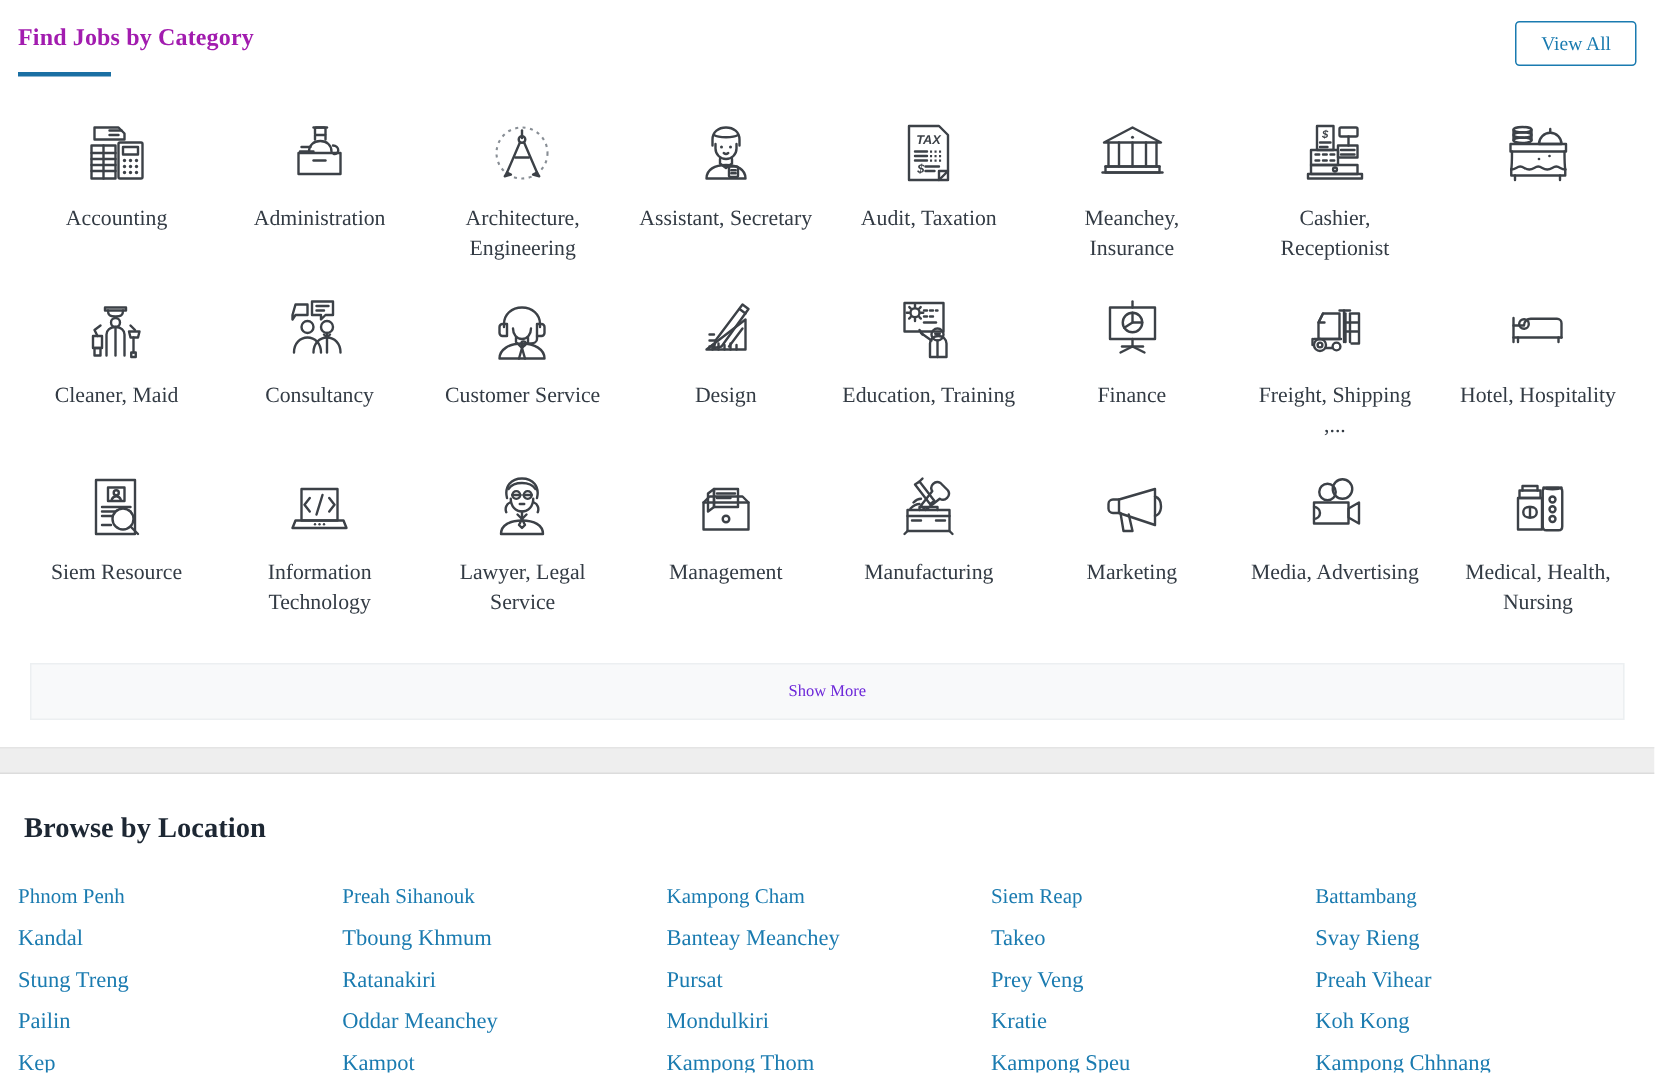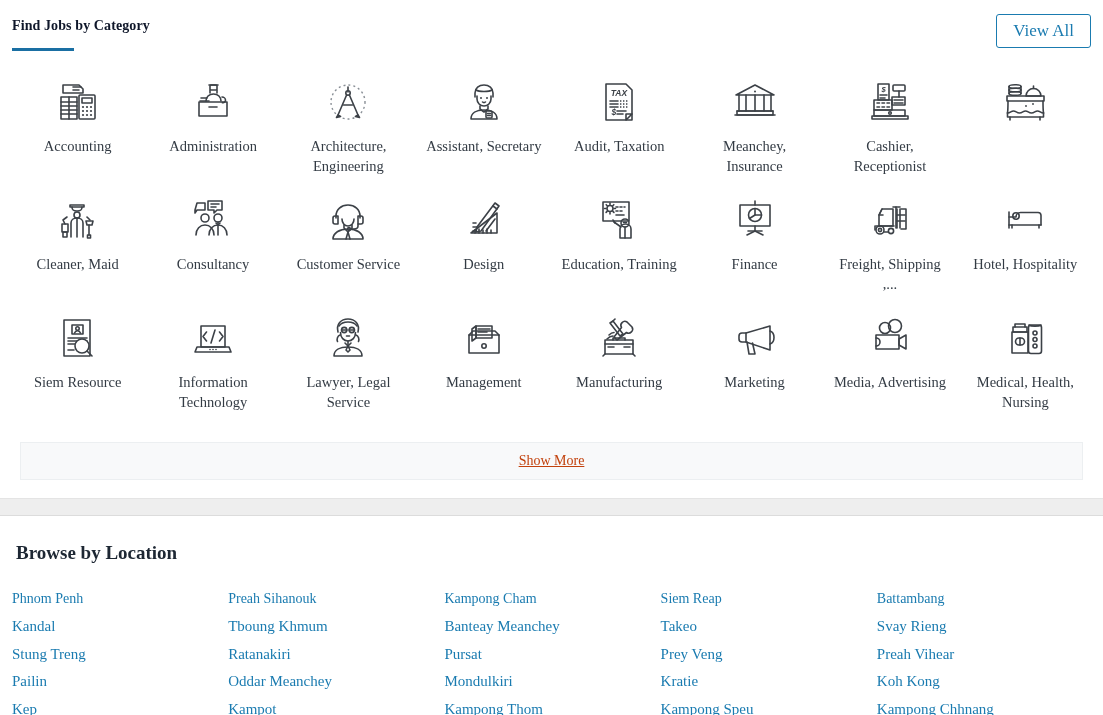--- a/index.html
+++ b/index.html
@@ -18,38 +18,38 @@
   }
   .cat-header {
     display: flex;
     align-items: flex-start;
     justify-content: space-between;
     padding-top: 12px;
     height: 58px;
   }
   .cat-title-wrap { position: relative; }
   .cat-title {
-    font-size: 14px;
+    font-size: 16px;
     font-weight: bold;
-    color: #0f172a;
+    color: #a21caf;
     letter-spacing: .1px;
     line-height: 28px;
     margin: 0;
     padding: 0 2px;
   }
   .title-rule {
     width: 62px;
     height: 3px;
     background: #1a6fa3;
     margin-top: 8px;
     margin-left: 2px;
   }
   .view-all-btn {
     font-family: "Liberation Serif", serif;
-    font-size: 17px;
+    font-size: 13px;
     color: #1a7bb0;
     background: #ffffff;
     border: 1px solid #1a7bb0;
     border-radius: 3px;
     padding: 7px 16px 8px;
     line-height: 1;
     cursor: pointer;
     margin-top: 2px;
     margin-right: 2px;
   }
@@ -91,23 +91,22 @@
     margin: 12px 10px 0 10px;
     background: #f8f9fa;
     border: 1px solid #eceff1;
     height: 38px;
     display: flex;
     align-items: center;
     justify-content: center;
     cursor: pointer;
   }
   .show-more span {
-    font-size: 14px;
-    color: #c2410c;
-    text-decoration: underline;
+    font-size: 11px;
+    color: #6d28d9;
   }
 
   
   .band {
     margin-top: 18px;
     height: 18px;
     background: #eeeeee;
     border-top: 1px solid #e4e4e4;
     border-bottom: 1px solid #dcdcdc;
   }

